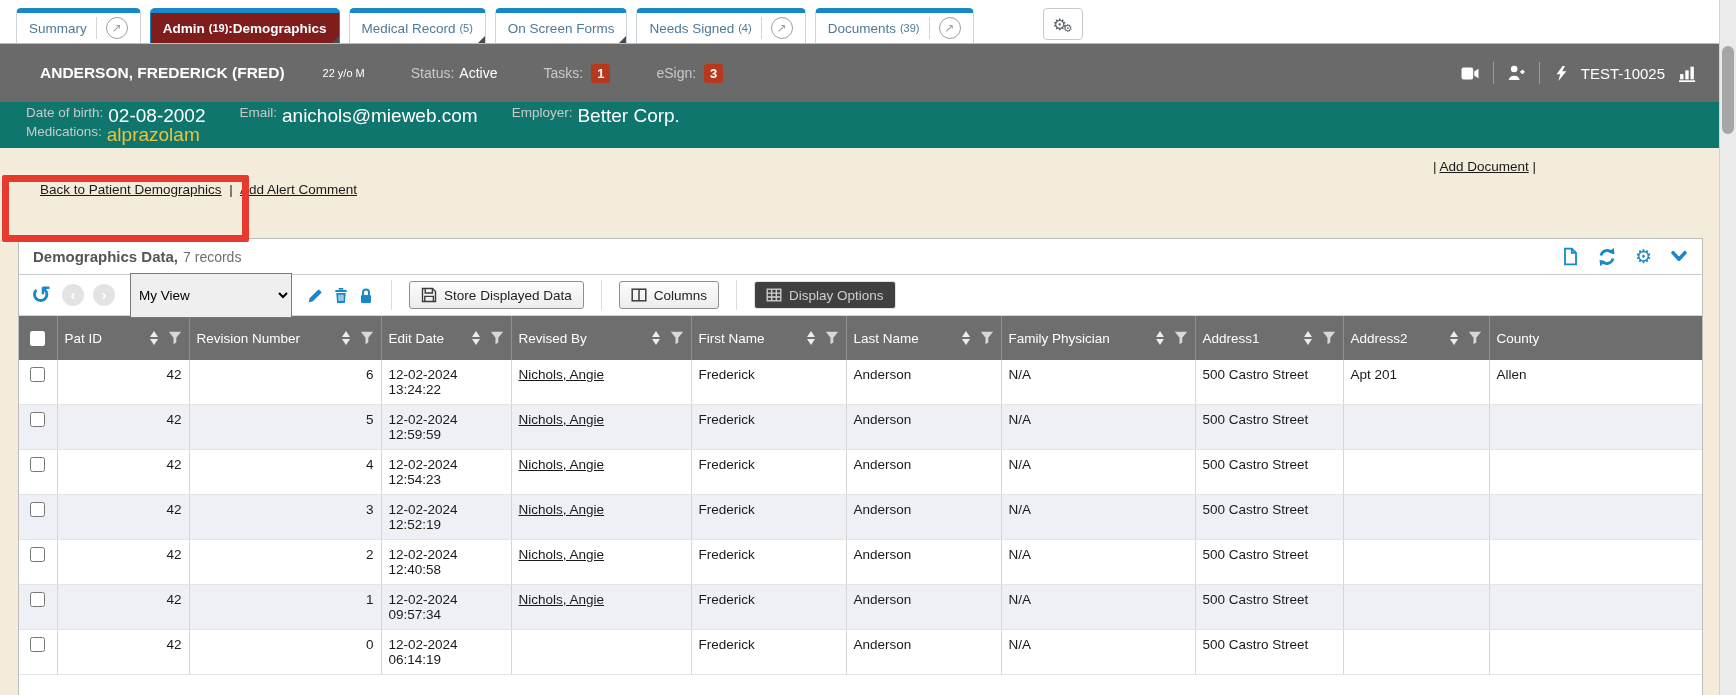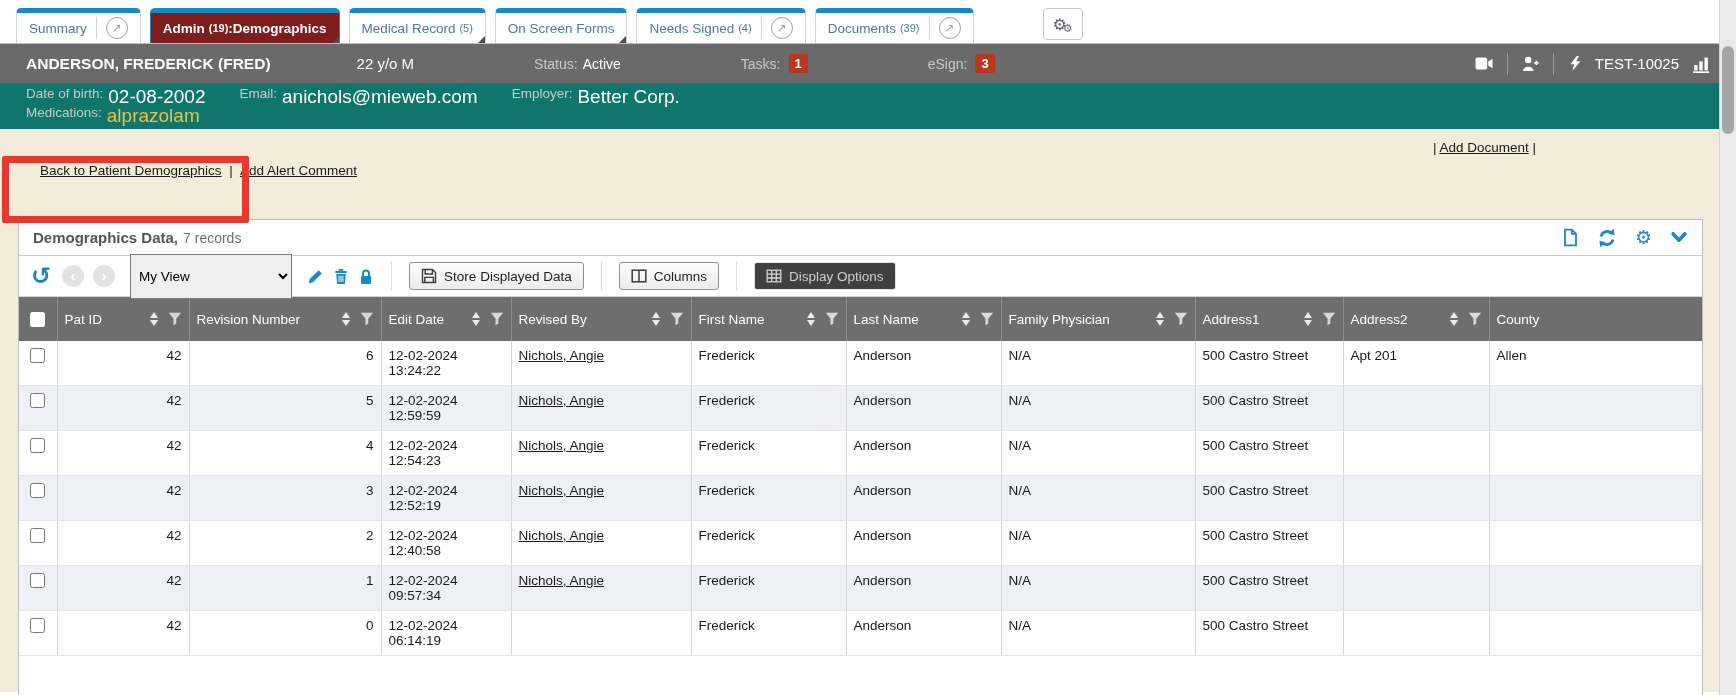--- a/index.html
+++ b/index.html
@@ -23,27 +23,27 @@
     color:#9aa0a6; font-size:12px; display:flex; align-items:center; justify-content:center;
     font-family:"DejaVu Sans", sans-serif; }
   .cogs-btn { margin-left:60px; margin-bottom:3px; height:32px; width:40px;
     border:1px solid #c9c9c9; border-radius:4px; background:#fff;
     display:flex; align-items:center; justify-content:center; cursor:pointer; }
   .cog { font-family:"DejaVu Sans", sans-serif; color:#5f6368; }
   .cog.big { font-size:16px; }
   .cog.small { font-size:11px; margin-left:-4px; margin-top:9px; }
 
   
-  .pbar1 { height:39px; background:#6a6a6a; display:flex; align-items:center;
-    padding:0 26px; color:#fff;gap:48px; }
+  .pbar1 { height:58px; background:#6a6a6a; display:flex; align-items:center;
+    padding:0 40px; color:#fff; }
   .pname { font-size:15.5px; font-weight:bold; }
-  .page-sex { font-size:15px; margin-left:38px; }
+  .page-sex { font-size:11px; margin-left:38px; }
   .plabel { color:#c9c9c9; font-size:14px; }
   .pval { color:#fff; font-size:14px; margin-left:5px; }
-  .pgroup { margin-left:72px; display:flex; align-items:center; }
+  .pgroup { margin-left:46px; display:flex; align-items:center; }
   .badge { background:#b6381f; color:#fff; font-weight:bold; font-size:13px;
     border-radius:3px; padding:2px 6px; margin-left:8px; }
   .pbar1-right { margin-left:auto; display:flex; align-items:center; gap:14px; }
   .vdiv { width:1px; height:22px; background:#9a9a9a; }
   .pid { font-size:15px; }
   .pbar2 { height:46px; background:#0f766e; padding:4px 26px; color:#fff; }
   .pline { display:flex; align-items:center; height:19px; }
   .pline .pgroup2 { margin-right:34px; display:flex; }
   .pline .plabel { font-size:13.5px; }
   .pline .pval { font-size:19px; }

